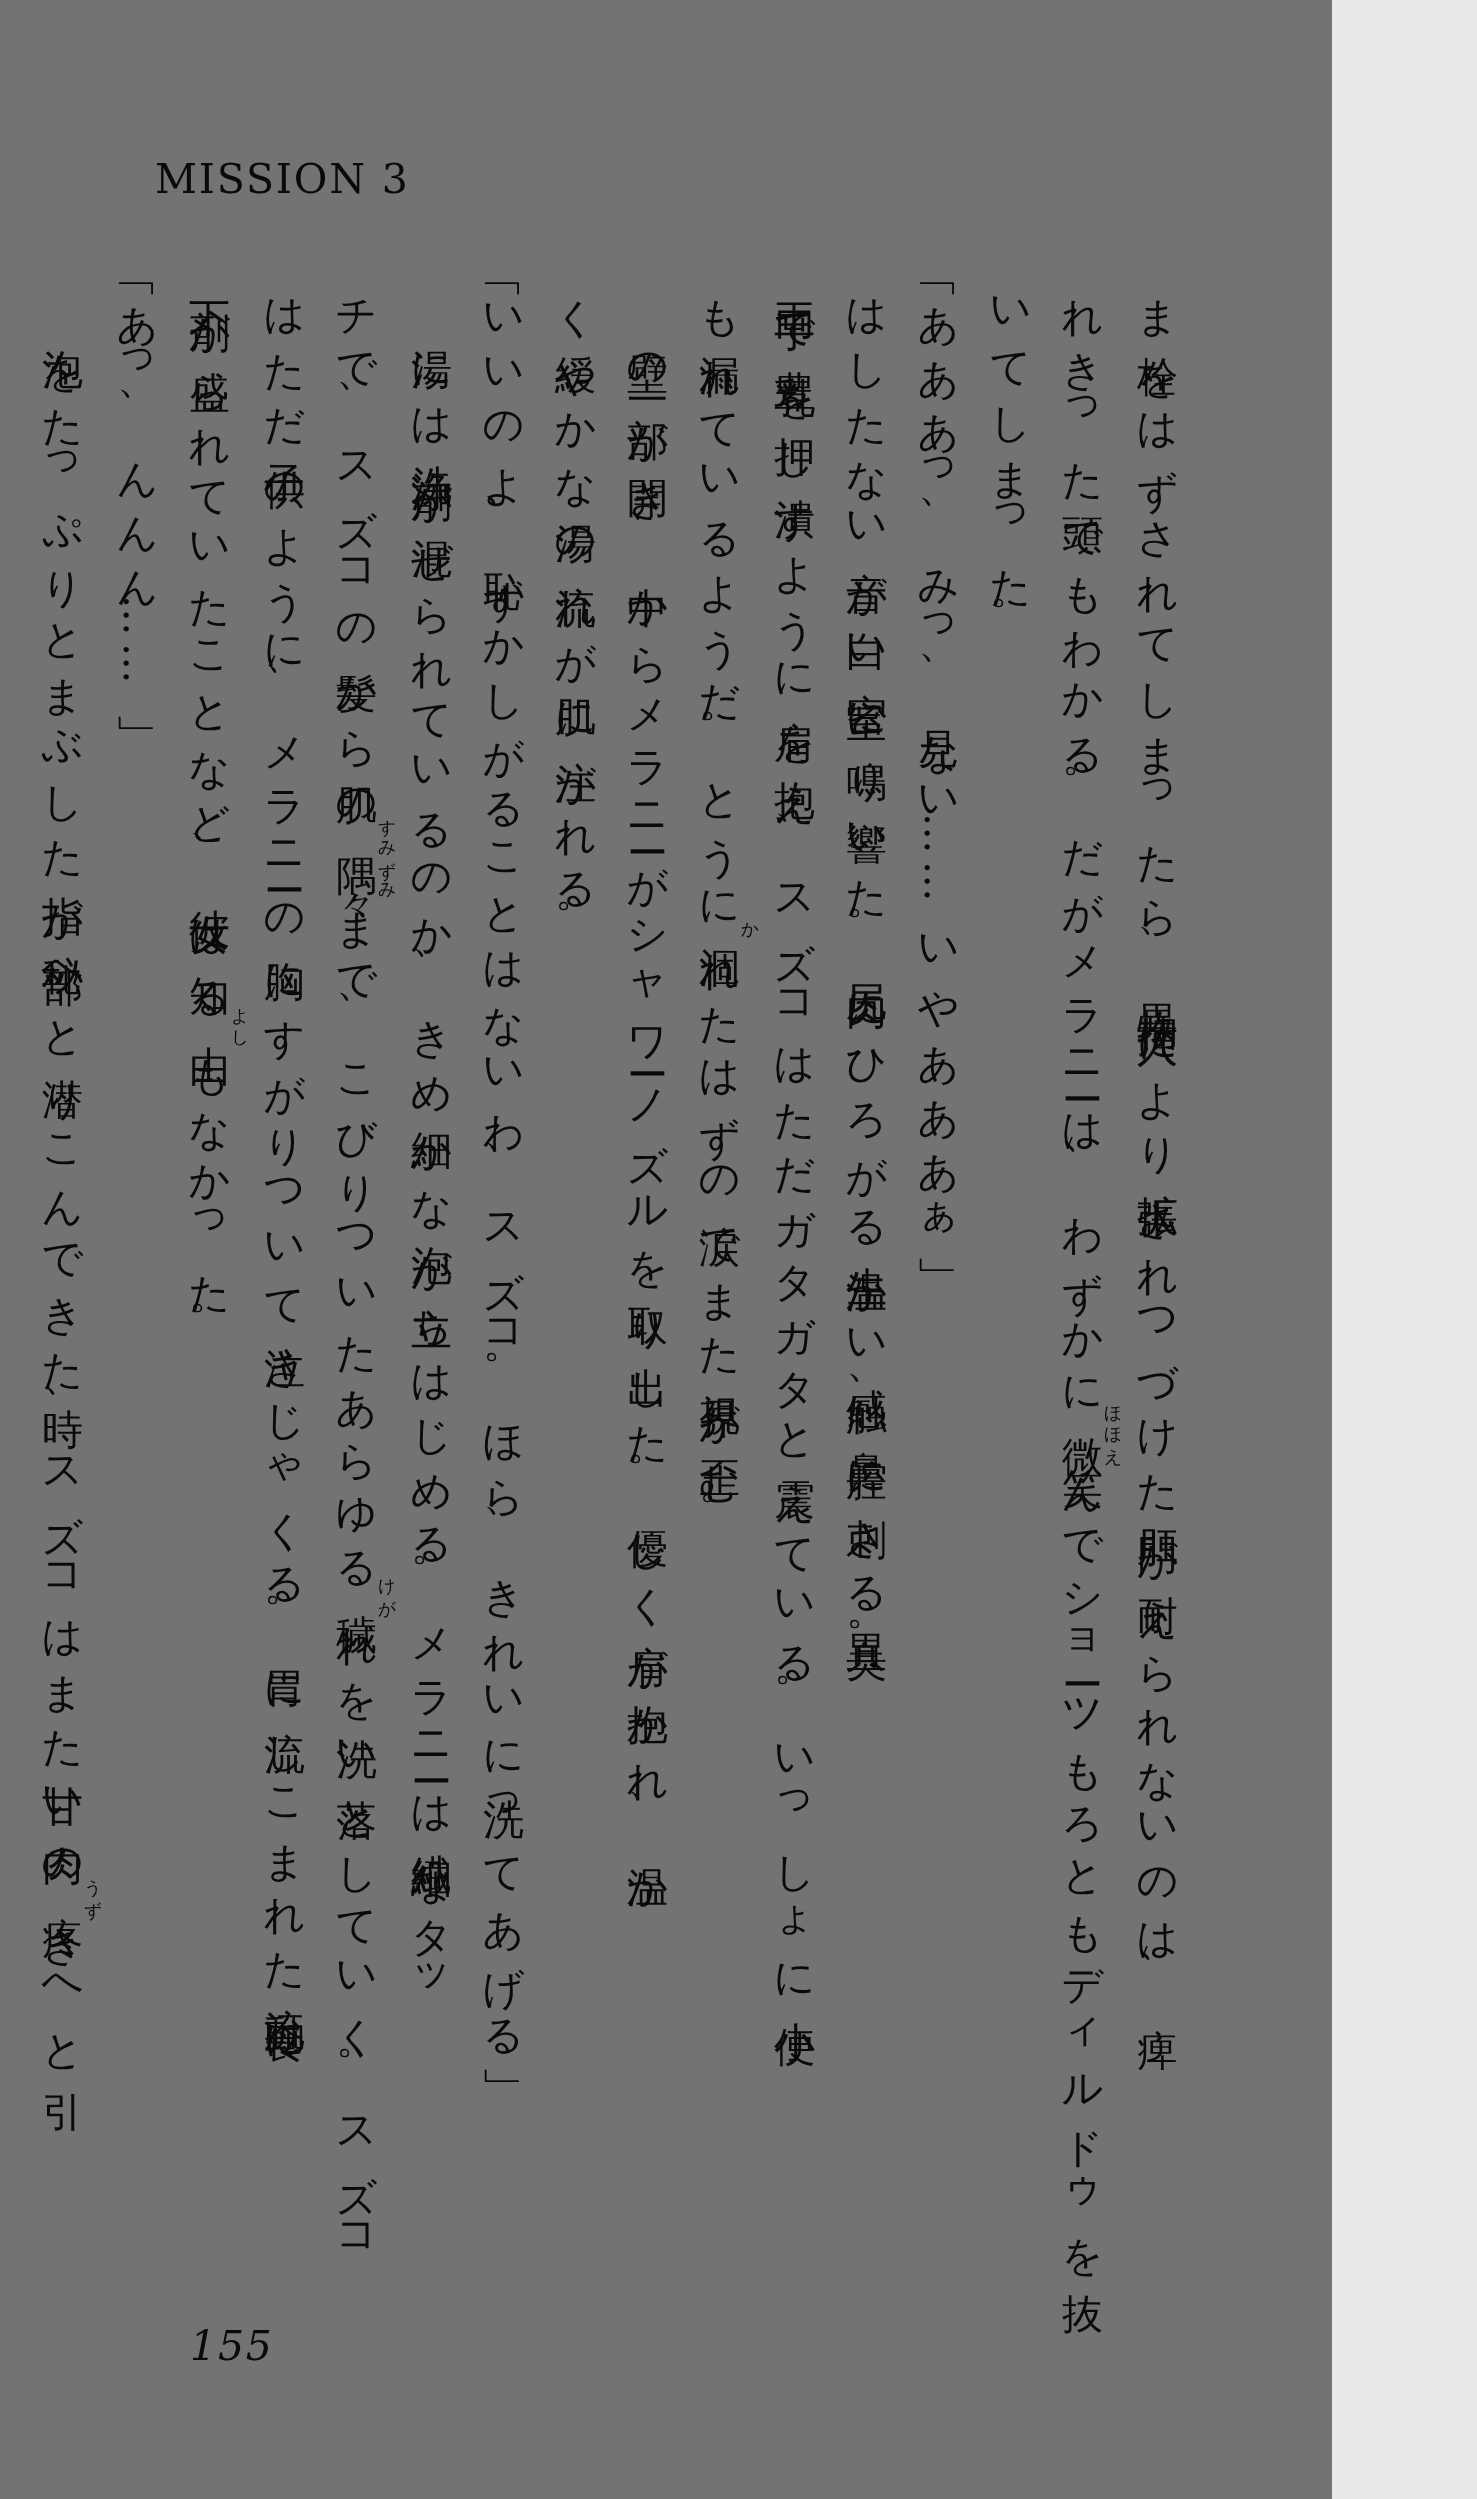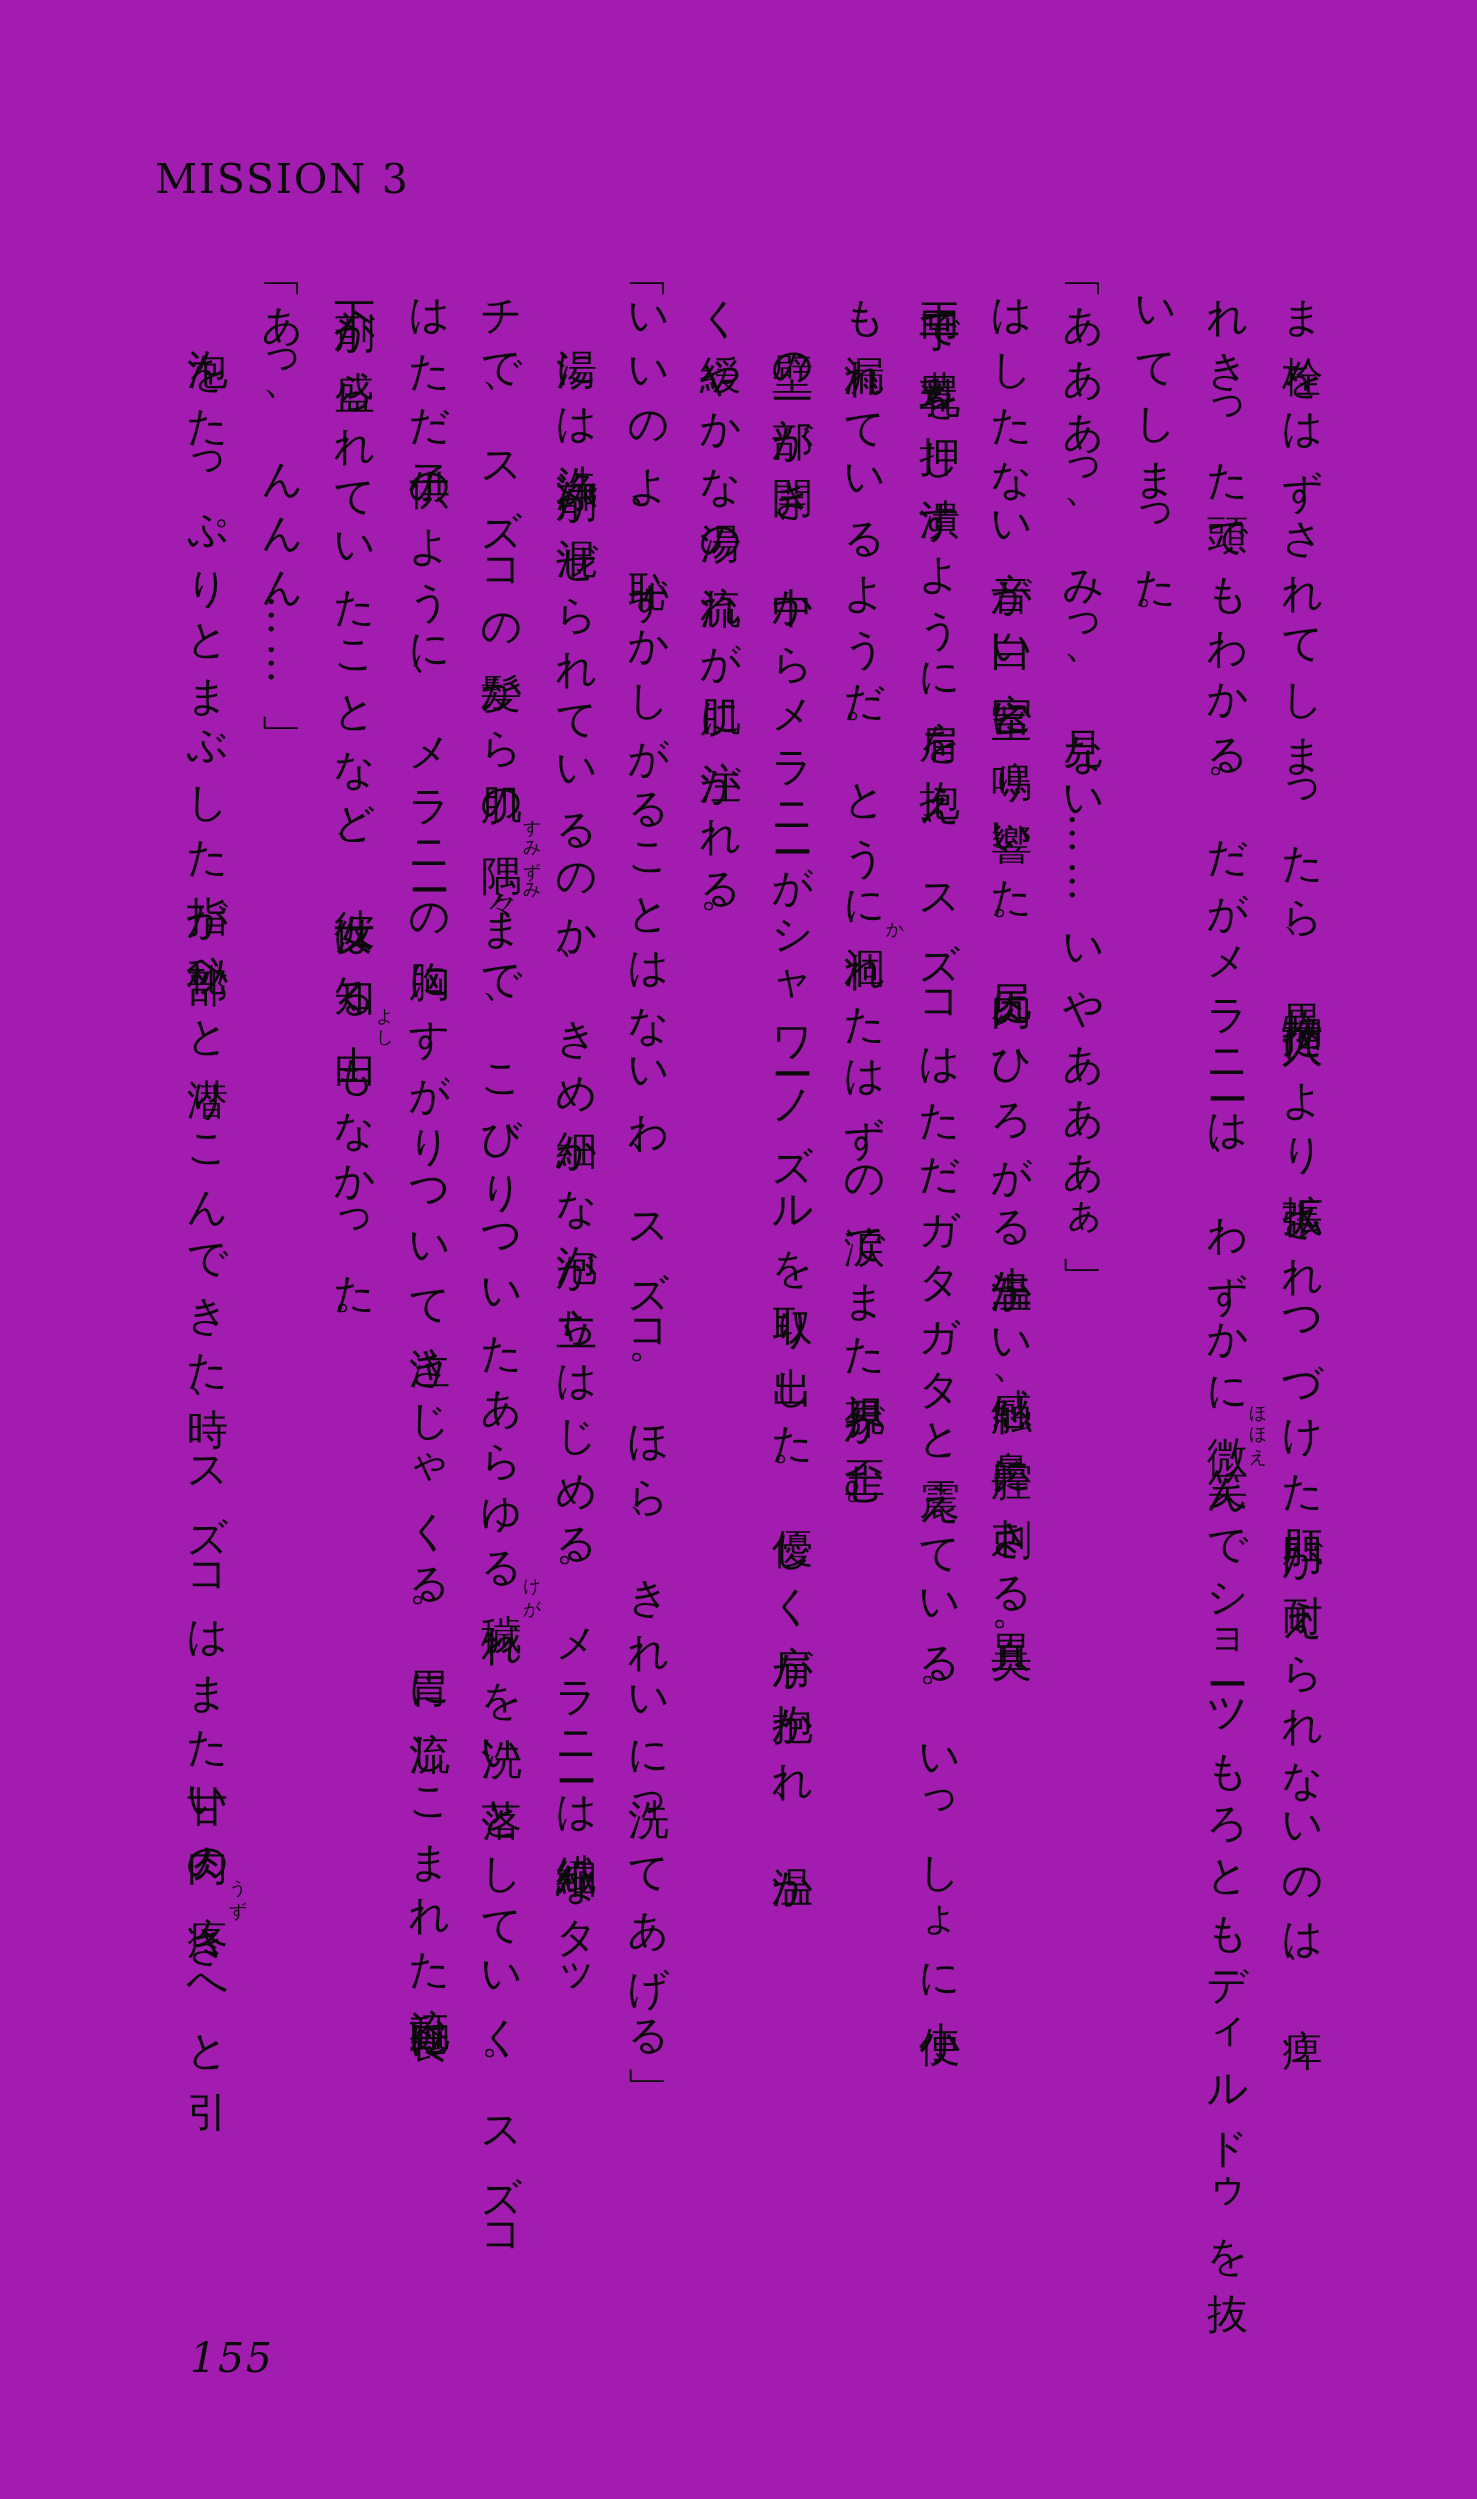--- a/index.html
+++ b/index.html
@@ -2,23 +2,23 @@
 <html lang="ja" style="font-size:15px"><head>
 <meta charset="utf-8">
 <style>
   html, body {
     margin: 0;
     padding: 0;
     background: #e8e8e8;
   }
   .page {
     position: relative;
-    width: 1477px;
+    width: 1332px;
     height: 2500px;
-    background: #a21caf;
+    background: #737373;
     overflow: hidden;
     font-family: "DejaVu Serif", "Liberation Serif", serif;
     color: #0a0a0a;
   }
   .running-header {
     position: absolute;
     left: 155px;
     top: 155px;
     display: flex;
     align-items: baseline;
@@ -59,21 +59,20 @@
     line-height: 1;
     font-weight: normal;
   }
   .page-number {
     position: absolute;
     left: 190px;
     top: 2322px;
     font-size: 41px;
     font-style: italic;
     letter-spacing: 1.8px;
-    margin-top: 12px;
   }
 </style>
 </head>
 <body>
 
 <div class="page">
 
   <div class="running-header">
     <span>MISSION 3</span>
     <span class="hdr-gap"></span>

